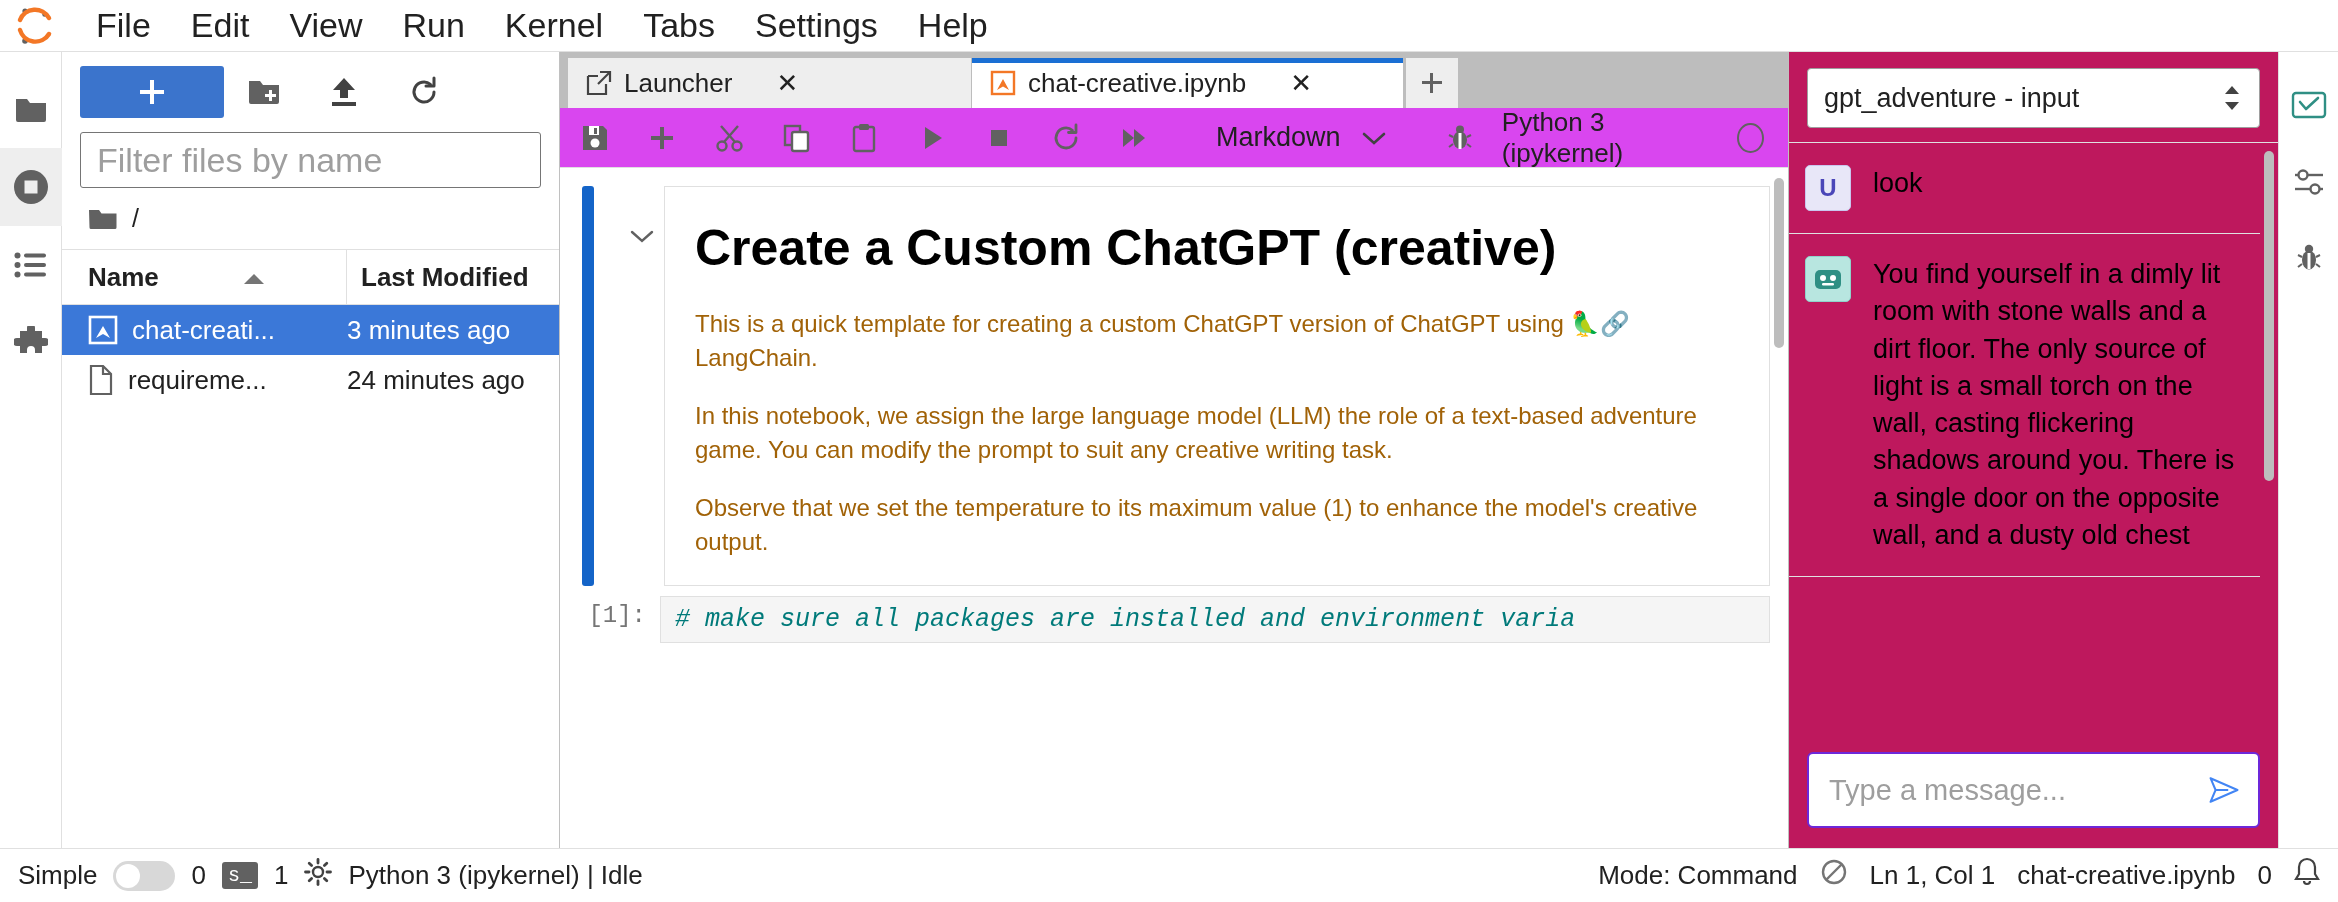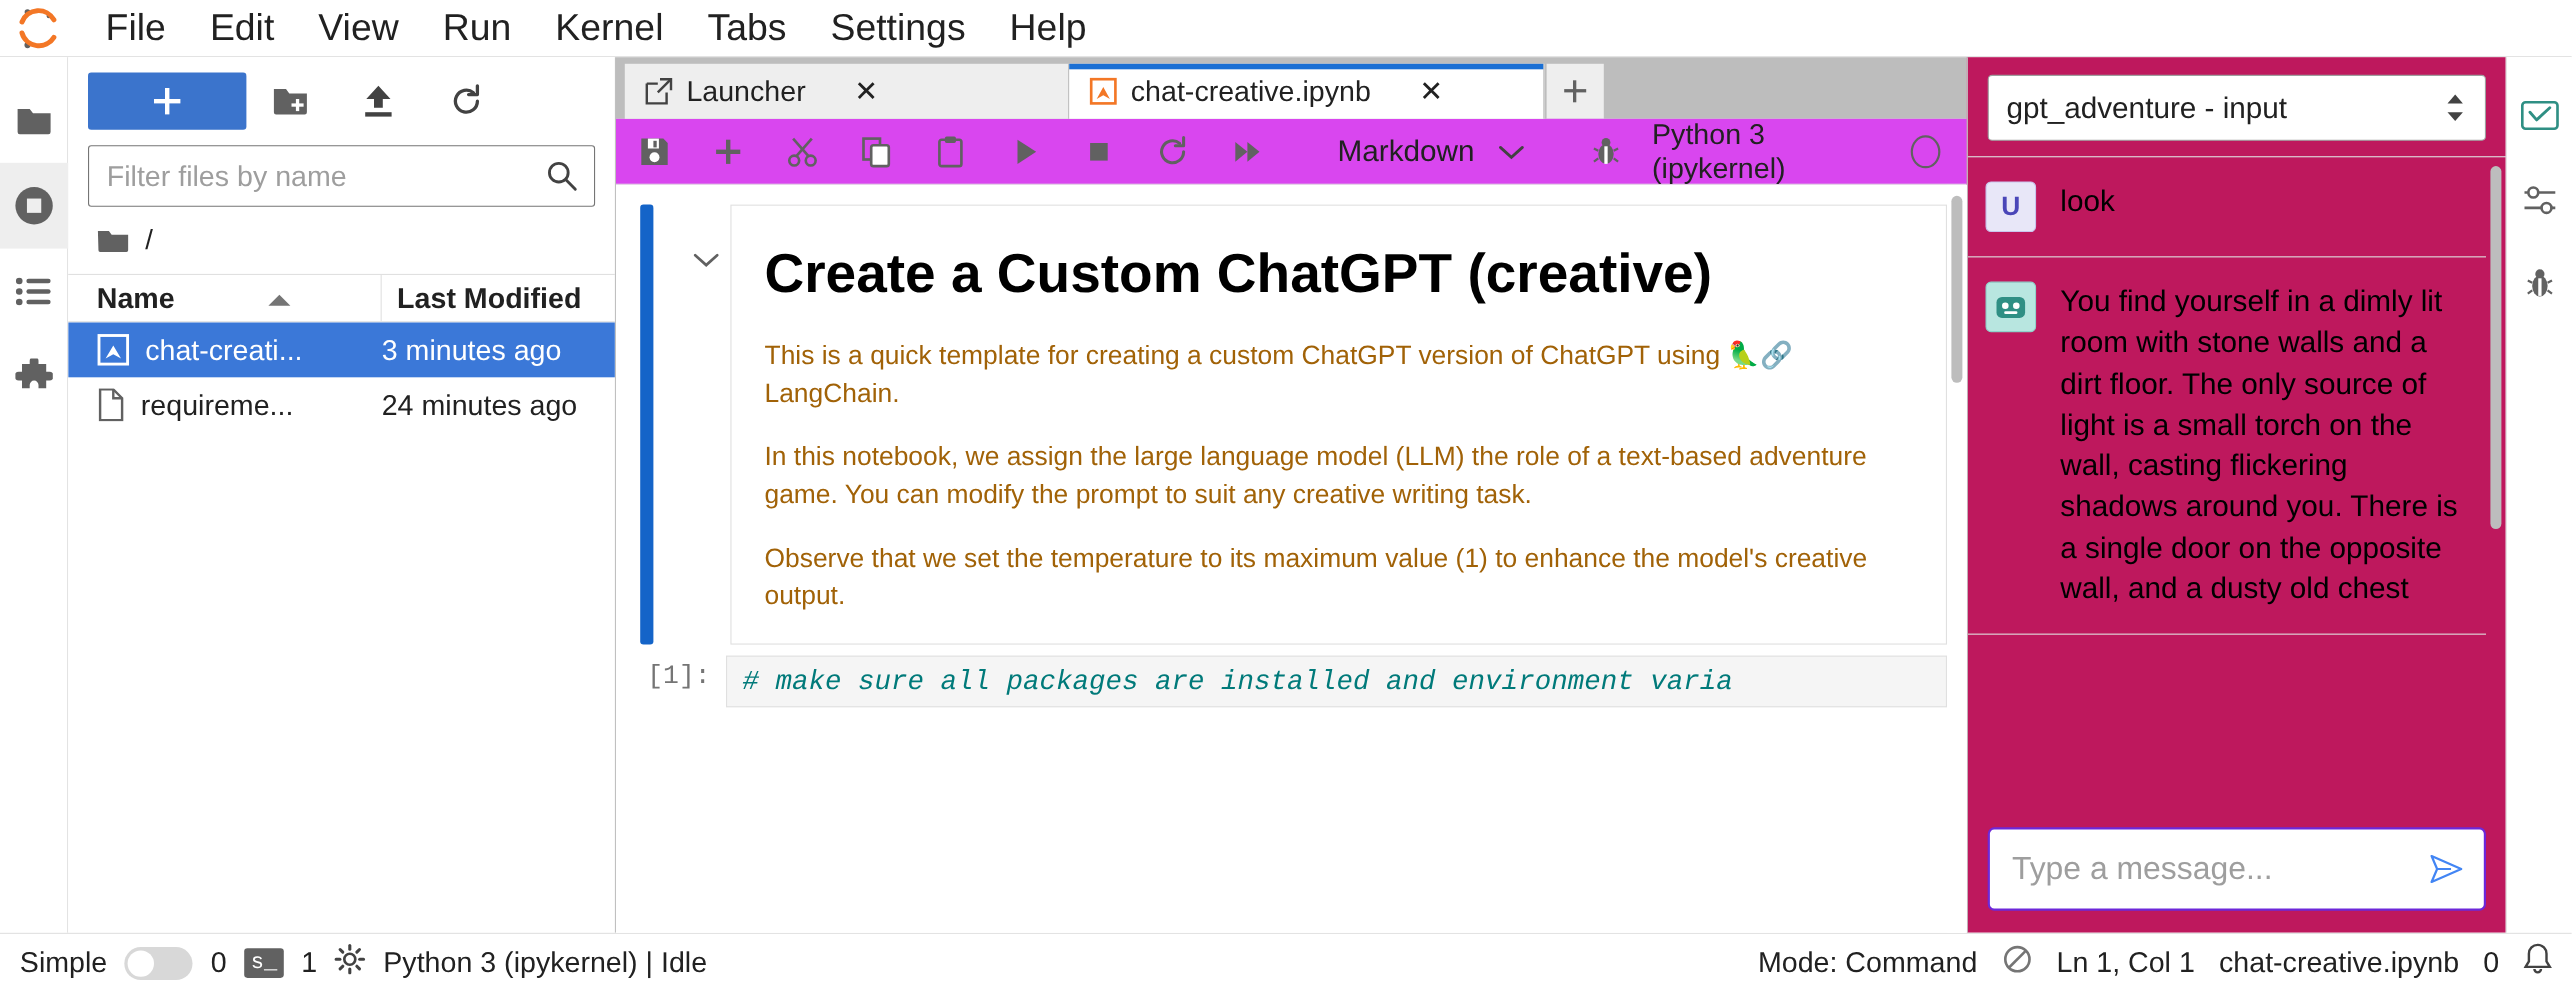--- a/index.html
+++ b/index.html
@@ -53,31 +53,31 @@
     width:144px; height:52px; display:flex; align-items:center; justify-content:center;
     cursor:pointer;
   }
   .fb-icnbtn { width:80px; height:52px; display:flex; align-items:center; justify-content:center; cursor:pointer; }
   .fb-filter-wrap { padding:6px 18px 0 18px; }
   .fb-filter {
     width:100%; height:56px; border:1px solid #757575; border-radius:3px;
     display:flex; align-items:center; padding:0 14px; background:#fff;
   }
   .fb-filter input {
-    border:none; outline:none; flex:1; font-size:26px; color:#15803d;
+    border:none; outline:none; flex:1; font-size:34px; color:#15803d;
     font-family:"Liberation Sans", sans-serif; background:transparent;
   }
   .fb-filter input::placeholder { color:#9e9e9e; }
   .fb-breadcrumb {
     display:flex; align-items:center; gap:14px; padding:16px 18px 16px 26px;
     font-size:25px; color:#212121;
   }
   .fb-header {
     display:flex; border-top:1px solid #e0e0e0; border-bottom:1px solid #e0e0e0;
-    font-size:26px; font-weight:bold; color:#212121; height:44px; align-items:center;
+    font-size:26px; font-weight:bold; color:#212121; height:56px; align-items:center;
   }
   .fb-col-name { flex:1 1 auto; display:flex; align-items:center; padding-left:26px; gap:10px;
     border-right:1px solid #e0e0e0; height:100%; }
   .fb-col-mod { flex:0 0 212px; display:flex; align-items:center; padding-left:14px; height:100%; }
   .fb-sort { margin-left:auto; margin-right:80px; }
   .fb-list { flex:1 1 auto; overflow:hidden; }
   .fb-row {
     display:flex; align-items:center; height:50px; font-size:26px; color:#212121; cursor:pointer;
   }
   .fb-row.selected { background:#3b78d8; color:#fff; }

